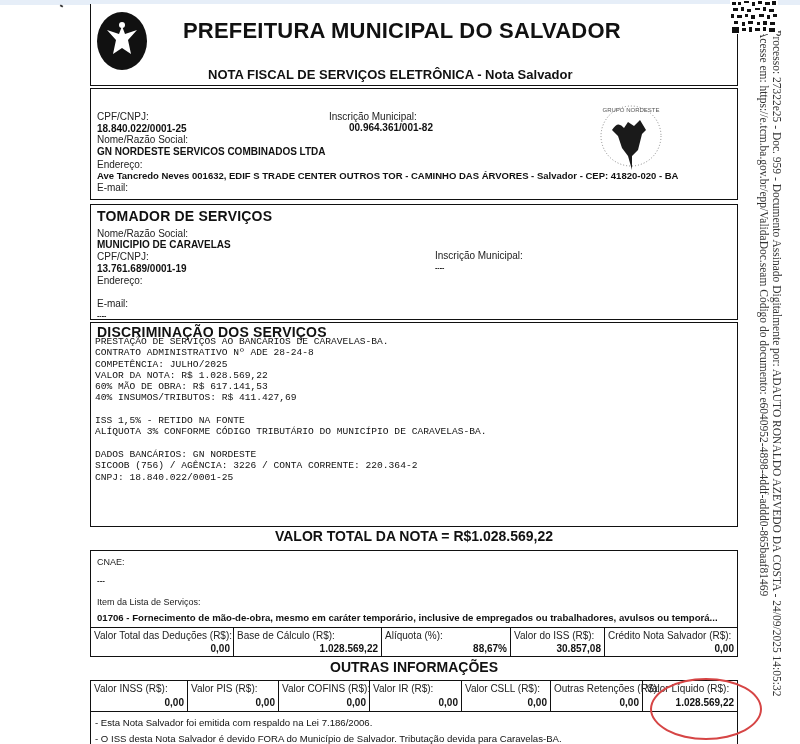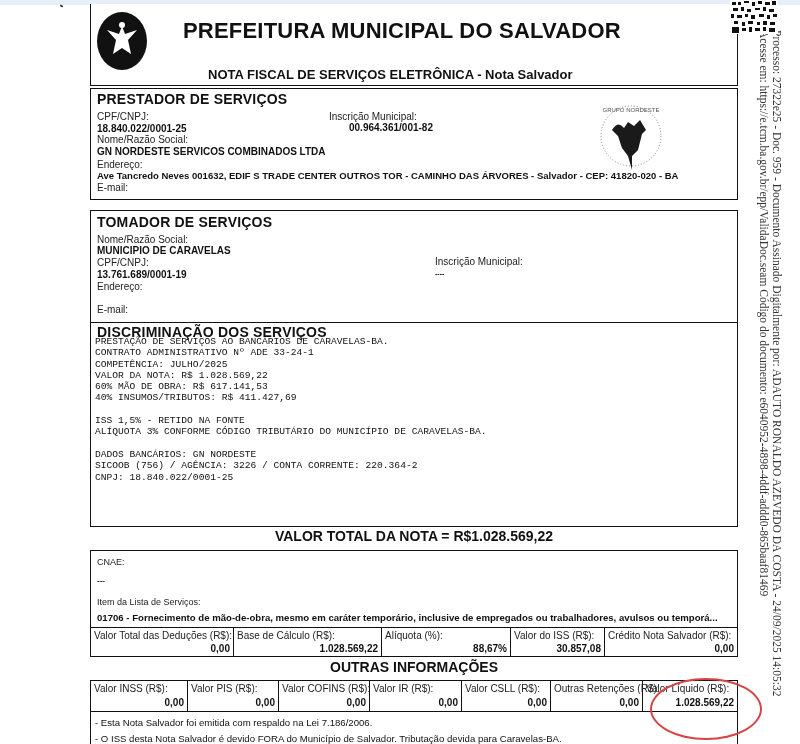--- a/index.html
+++ b/index.html
@@ -28,21 +28,21 @@
   .hdr-right .l { font-size: 12px; line-height: 12px; }
   .hdr-right .v { font-size: 12px; font-weight: bold; line-height: 12px; margin-bottom: 4px; }
   .qr { position: absolute; left: 640px; top: 0; width: 48px; height: 34px; }
 
   
   .side { position: absolute; left: 770px; top: 30px; writing-mode: vertical-rl; font-family: "Liberation Serif", serif; font-size: 11.5px; color: #333; line-height: 13px; white-space: nowrap; }
   .side2 { left: 757px; }
 
   
   .prest { left: 0; top: 88px; width: 648px; height: 112px; }
-  .tom { left: 0; top: 210px; width: 648px; height: 116px; padding-left: 6px; }
+  .tom { left: 0; top: 204px; width: 648px; height: 116px; padding-left: 6px; }
   .disc { left: 0; top: 322px; width: 648px; height: 205px; padding-left: 28px; }
   .mono { font-family: "Liberation Mono", monospace; font-size: 9.6px; line-height: 11.3px; white-space: pre; color: #111; }
 
   .total { position: absolute; left: 0; top: 528px; width: 648px; text-align: center; font-size: 14px; font-weight: bold; }
   .cnae { left: 0; top: 550px; width: 648px; height: 78px; }
   .taxrow { left: 0; top: 627px; width: 648px; height: 30px; display: flex; }
   .cell { border-right: 1.2px solid #111; box-sizing: border-box; position: relative; height: 100%; }
   .cell:last-child { border-right: none; }
   .cell .lbl { position: absolute; left: 3px; top: 2px; font-size: 10px; white-space: nowrap; }
   .cell .val { position: absolute; right: 3px; bottom: 2px; font-size: 10px; white-space: nowrap; }
@@ -105,21 +105,20 @@
       <rect x="2" y="27" width="7" height="6"></rect>
         <rect x="12" y="28" width="4" height="3"></rect>
         <rect x="19" y="27" width="3" height="5"></rect>
         <rect x="25" y="28" width="5" height="3"></rect>
         <rect x="33" y="27" width="3" height="4"></rect>
         <rect x="39" y="28" width="6" height="4"></rect>
     </g>
   </svg>
 
   <div class="box prest">
-    <div class="sect-title" style="position:absolute;left:6px;top:2px;">PRESTADOR DE SERVIÇOS</div>
     <div class="lbl" style="position:absolute;left:6px;top:22px;">CPF/CNPJ:</div>
     <div class="val" style="position:absolute;left:6px;top:34px;">18.840.022/0001-25</div>
     <div class="lbl" style="position:absolute;left:238px;top:22px;">Inscrição Municipal:</div>
     <div class="val" style="position:absolute;left:238px;top:33px;padding-left:20px;">00.964.361/001-82</div>
     <div class="lbl" style="position:absolute;left:6px;top:45px;">Nome/Razão Social:</div>
     <div class="val" style="position:absolute;left:6px;top:57px;">GN NORDESTE SERVICOS COMBINADOS LTDA</div>
     <div class="lbl" style="position:absolute;left:6px;top:70px;">Endereço:</div>
     <div class="val" style="position:absolute;left:6px;top:81px;white-space:nowrap;font-size:9.5px;">Ave Tancredo Neves 001632, EDIF S TRADE CENTER OUTROS TOR - CAMINHO DAS ÁRVORES - Salvador - CEP: 41820-020 - BA</div>
     <div class="lbl" style="position:absolute;left:6px;top:93px;">E-mail:</div>
     <div class="val" style="position:absolute;left:6px;top:104px;font-size:7px;">----</div>
@@ -140,21 +139,21 @@
     <div class="val" style="position:absolute;left:344px;top:57px;font-size:7px;">----</div>
     <div class="lbl" style="position:absolute;left:6px;top:70px;">Endereço:</div>
     <div class="lbl" style="position:absolute;left:6px;top:93px;">E-mail:</div>
     <div class="val" style="position:absolute;left:6px;top:105px;font-size:7px;">----</div>
   </div>
 
   <div class="box disc">
     <div class="sect-title" style="position:absolute;left:6px;top:1px;">DISCRIMINAÇÃO DOS SERVIÇOS</div>
     <div style="position:absolute;left:4px;top:13px;">
       <div class="mono">PRESTAÇÃO DE SERVIÇOS AO BANCÁRIOS DE CARAVELAS-BA.</div>
-      <div class="mono">CONTRATO ADMINISTRATIVO Nº ADE 33-24-1</div>
+      <div class="mono">CONTRATO ADMINISTRATIVO Nº ADE 28-24-8</div>
       <div class="mono">COMPETÊNCIA: JULHO/2025</div>
       <div class="mono">VALOR DA NOTA: R$ 1.028.569,22</div>
       <div class="mono">60% MÃO DE OBRA: R$ 617.141,53</div>
       <div class="mono">40% INSUMOS/TRIBUTOS: R$ 411.427,69</div>
       <div class="mono" style="height:11.3px"></div>
       <div class="mono">ISS 1,5% - RETIDO NA FONTE</div>
       <div class="mono">ALÍQUOTA 3% CONFORME CÓDIGO TRIBUTÁRIO DO MUNICÍPIO DE CARAVELAS-BA.</div>
       <div class="mono" style="height:11.3px"></div>
       <div class="mono">DADOS BANCÁRIOS: GN NORDESTE</div>
       <div class="mono">SICOOB (756) / AGÊNCIA: 3226 / CONTA CORRENTE: 220.364-2</div>

